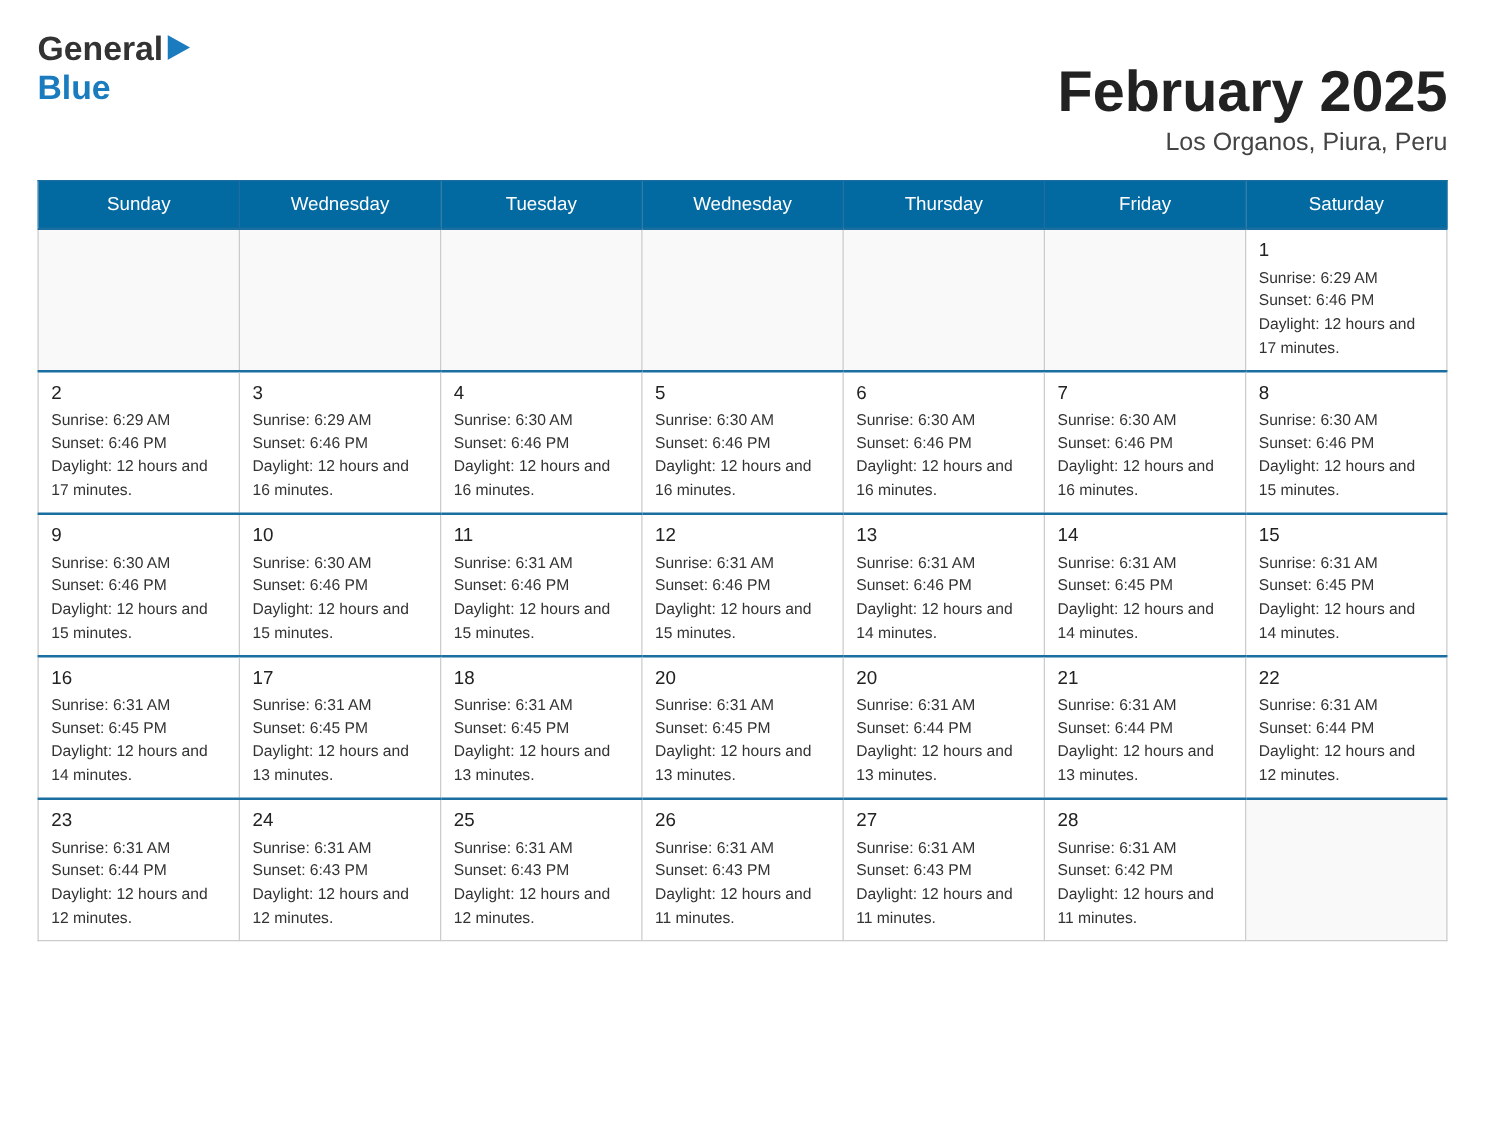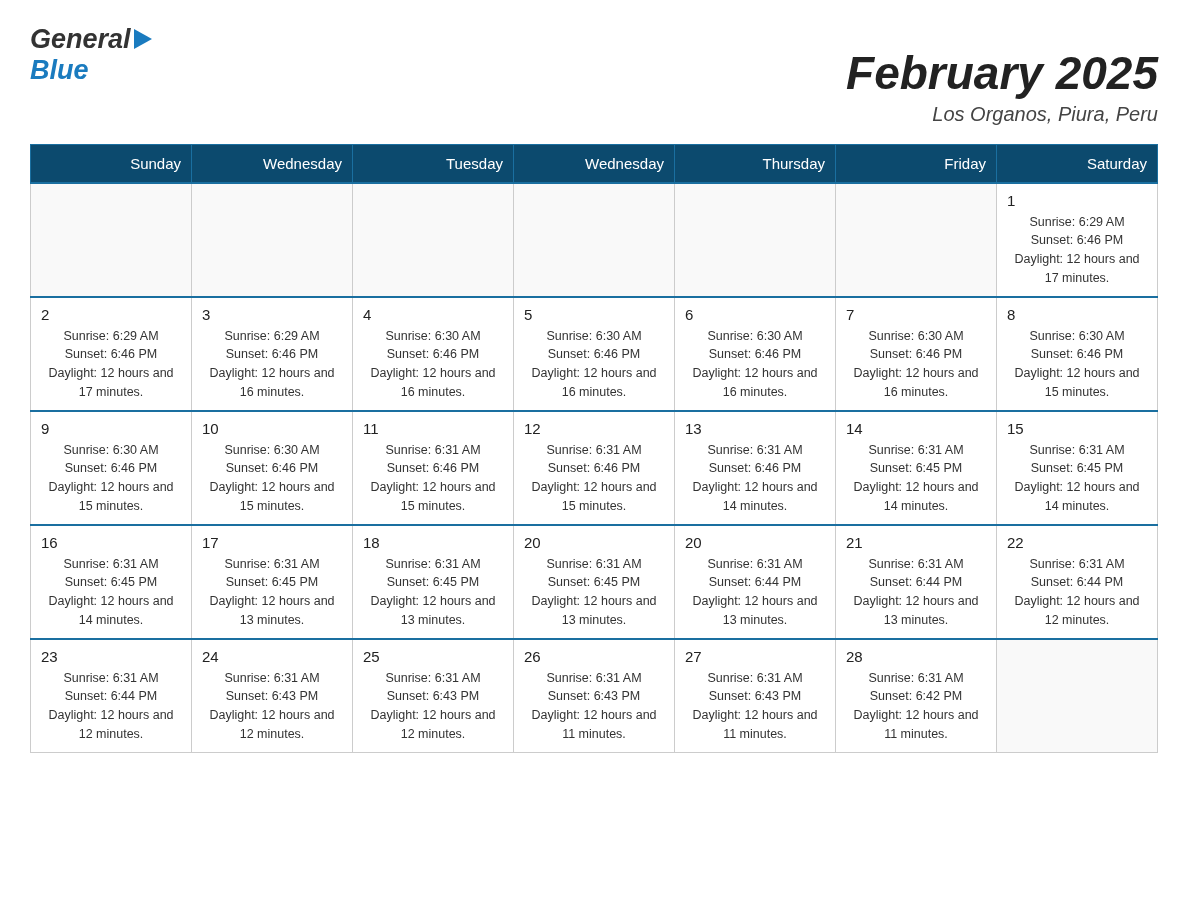--- a/index.html
+++ b/index.html
@@ -8,21 +8,20 @@
       background: #fff;
       padding: 24px 30px;
       width: 1188px;
       min-height: 918px;
     }
     .header {
       display: flex;
       justify-content: space-between;
       align-items: flex-start;
       margin-bottom: 18px;
-      font-style: italic;
     }
     .title-block {
       text-align: right;
       margin-top: 24px;
     }
     .title-block h1 {
       font-size: 46px;
       font-weight: bold;
       color: #222;
       line-height: 1.1;
@@ -32,26 +31,26 @@
       font-weight: normal;
       color: #444;
       margin-top: 4px;
     }
     .calendar {
       width: 100%;
       border-collapse: collapse;
       border: 1px solid #ccc;
     }
     .calendar th {
-      background-color: #0c4a6e;
+      background-color: #0369a1;
       color: #fff;
       font-size: 15px;
       font-weight: normal;
       padding: 10px 10px;
-      text-align: right;
+      text-align: center;
       border: 1px solid #1a6fa0;
     }
     .calendar td {
       vertical-align: top;
       padding: 8px 10px;
       border: 1px solid #ccc;
       width: calc(100% / 7);
       min-height: 100px;
       font-size: 13px;
       color: #333;
@@ -62,21 +61,20 @@
     .day-number {
       font-size: 15px;
       font-weight: normal;
       margin-bottom: 4px;
       color: #222;
     }
     .day-info {
       font-size: 12.5px;
       color: #333;
       line-height: 1.5;
-      text-align: center;
     }
     .empty-cell {
       background: #f9f9f9;
     }
     .logo-wrapper {
       display: flex;
       flex-direction: column;
     }
     .logo-row {
       display: flex;

